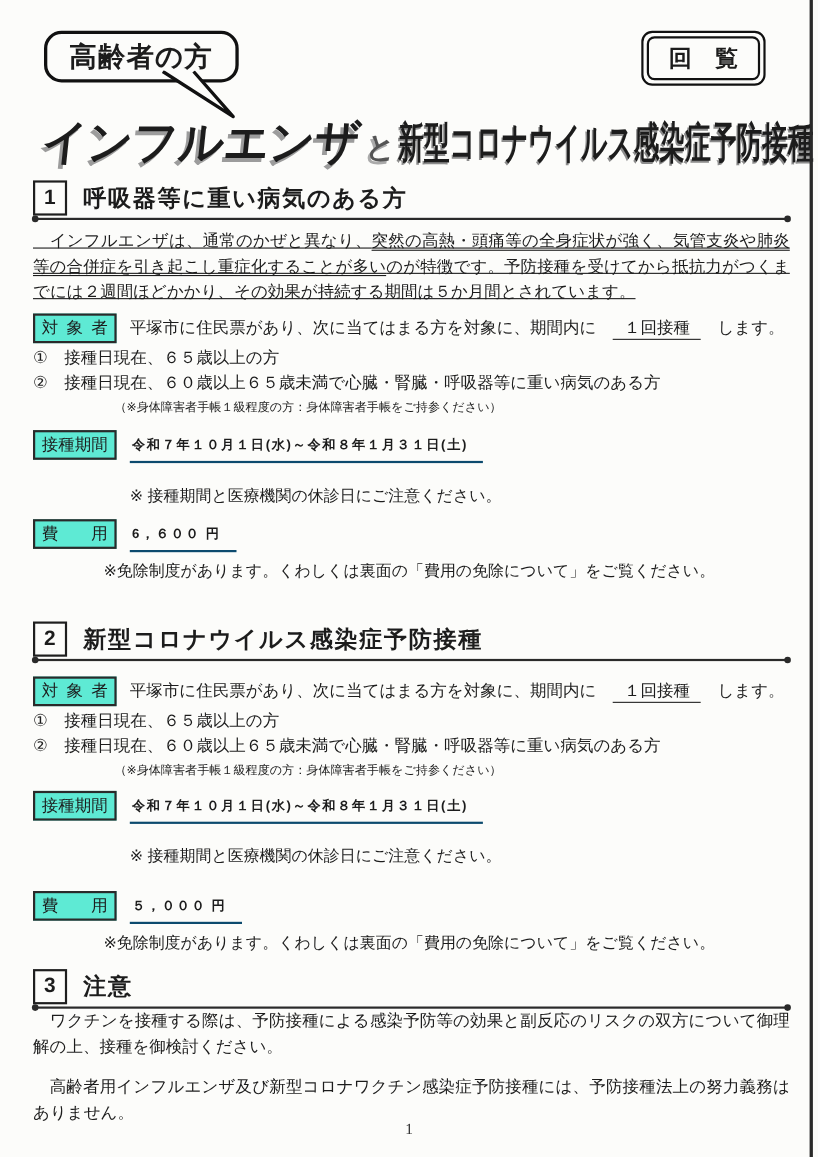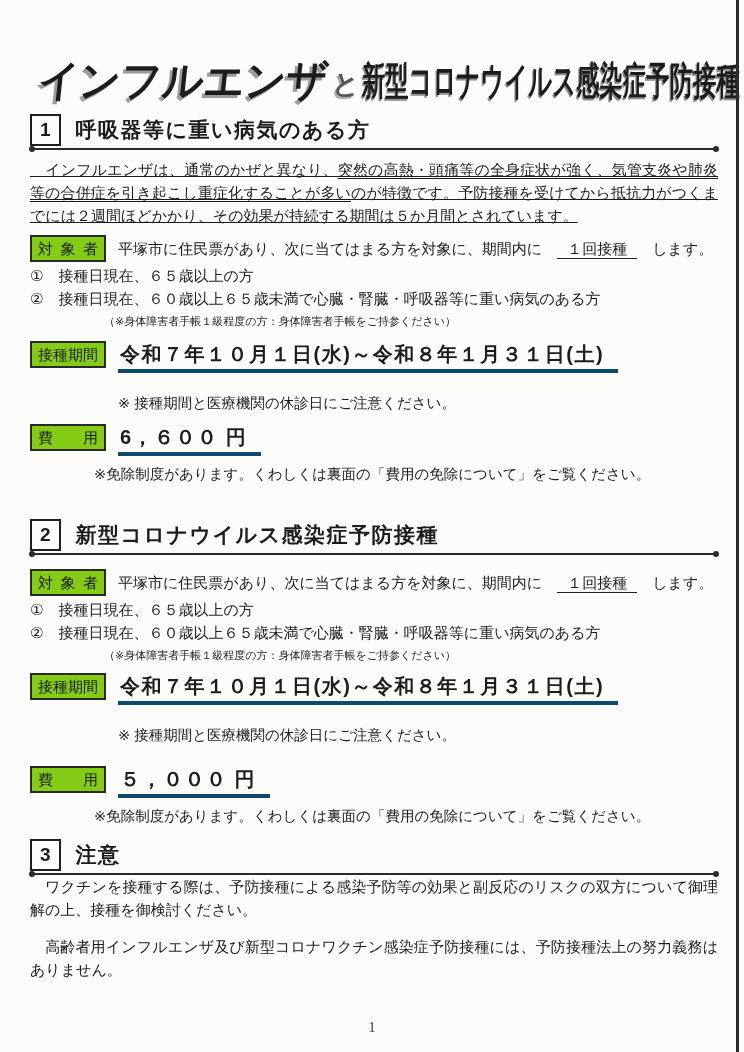--- a/index.html
+++ b/index.html
@@ -80,48 +80,60 @@
   .para { font-size:15px; line-height:23px; text-align:justify; }
   .u { text-decoration:underline; text-underline-offset:3px; text-decoration-thickness:1px; }
   
   .lab-row { display:flex; align-items:flex-start; gap:12px; }
   .label-box {
     flex:0 0 76px; width:76px;
     border:2px solid #2a2a2a;
     padding:2px 6px;
     font-size:15px; line-height:19px;
     text-align:justify; text-align-last:justify;
-    background:#84cc16;
+    background:#5eead4;
   }
   .target-line { font-size:15px; line-height:24px; padding-top:2px; }
   .u-pad { border-bottom:1.5px solid #222; padding:0 10px 1px 10px; }
   .target-items { font-size:15px; line-height:23px; margin-top:2px; }
   .target-note { margin-left:74px; font-size:11px; line-height:23px; }
   .big-val {
     display:inline-block;
-    font-size:20px; font-weight:bold; letter-spacing:1.5px;
-    border-bottom:4px solid #0c4a6e;
+    font-size:12px; font-weight:bold; letter-spacing:1.5px;
+    border-bottom:2px solid #0c4a6e;
     padding:0 14px 2px 2px; line-height:26px;
   }
   .note { font-size:14.5px; line-height:21px; }
   .note-indent-a { margin-left:88px; margin-top:20px; }
   .note-indent-b { margin-left:64px; margin-top:8px; }
   
   .page-num {
     position:absolute; bottom:16px; left:0; width:744px;
     text-align:center; font-size:14px; color:#333;
     font-family:"Liberation Serif","DejaVu Serif",serif;
   }
 </style>
 </head>
 <body>
 
 <div class="page">
   <div class="scan-edge"></div>
 
+  <div class="header-row">
+    <div class="bubble-wrap">
+      <div class="bubble">高齢者の方</div>
+      <svg class="bubble-tail" width="78" height="48">
+        <polygon points="6,1 70,42 34,1" fill="#fcfcfa" stroke="none"></polygon>
+        <path d="M6,1 L70,42 L34,1" fill="none" stroke="#111" stroke-width="3" stroke-linejoin="round"></path>
+      </svg>
+    </div>
+    <div class="stamp-outer">
+      <div class="stamp-inner">回　覧</div>
+    </div>
+  </div>
 
   <div class="title-row">
     <span class="title-main">インフルエンザ</span>
     <span class="title-conn">と</span>
     <span class="title-sub-wrap"><span class="title-sub">新型コロナウイルス感染症予防接種</span></span>
   </div>
 
   <div style="margin-top:10px;">
     <div class="sec-head">
       <span class="num-box">1</span>

